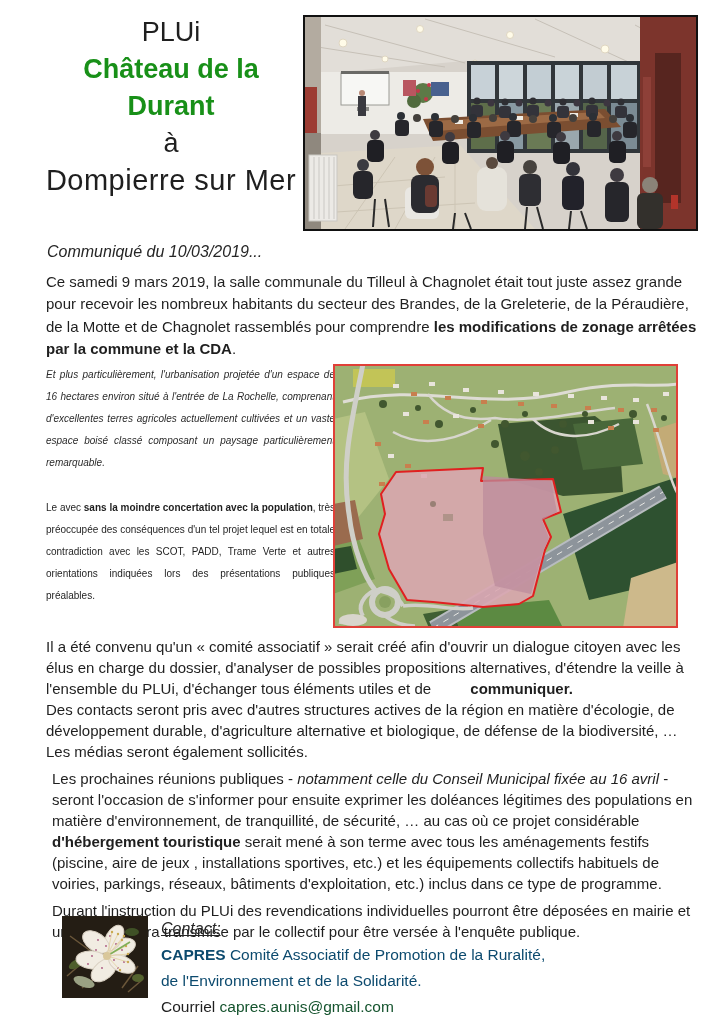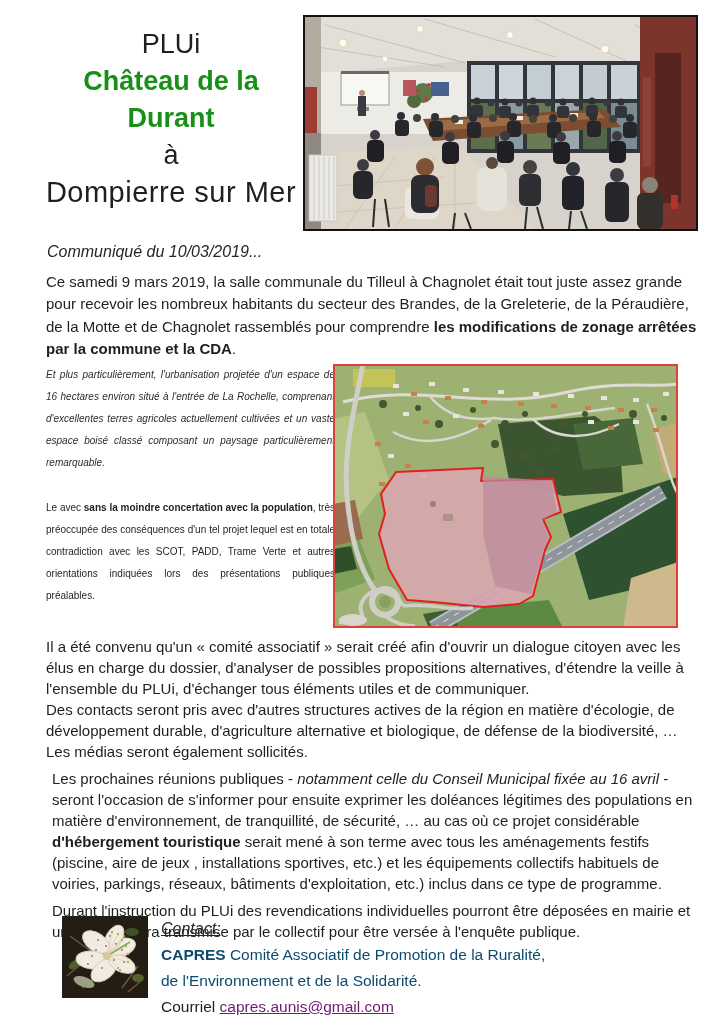--- a/index.html
+++ b/index.html
@@ -1,20 +1,20 @@
 <!DOCTYPE html>
 <html lang="fr"><head>
 <meta charset="utf-8">
 <style>
   html,body{margin:0;padding:0;background:#fff;}
   body{width:724px;height:1024px;position:relative;overflow:hidden;
        font-family:"Liberation Sans",sans-serif;color:#1f1f1f;}
   .abs{position:absolute;}
   
-  .title-block{left:40px;top:26px;width:262px;text-align:center;line-height:37px;}
+  .title-block{left:40px;top:14px;width:262px;text-align:center;line-height:37px;}
   .t-plui{font-size:27px;}
   .t-green{font-size:27px;font-weight:bold;color:#189018;}
   .t-a{font-size:27px;}
   .t-city{font-size:29px;letter-spacing:.5px;}
   
   .meeting-photo{left:303px;top:15px;width:391px;height:212px;border:2px solid #111;background:#d7d2cb;}
   .aerial-photo{left:333px;top:364px;width:345px;height:264px;}
   .flower-photo{width:86px;height:82px;}
   svg{display:block;}
   
@@ -25,21 +25,21 @@
   .p-conc{top:497px;}
   .flow{left:46px;top:636px;width:658px;font-size:15px;line-height:21px;}
   .flow p{margin:0;}
   .flow .gap{margin-top:6px;margin-left:6px;}
   b,.b{font-weight:bold;}
   
   .contact{left:62px;top:916px;display:flex;align-items:flex-start;}
   .contact-text{margin-left:13px;font-size:15.5px;line-height:26px;}
   .contact-label{font-style:italic;text-decoration:underline;font-size:16px;color:#262626;}
   .green-org{color:#0c4a6e;}
-  .email-link{color:#701a75;text-decoration:underline;cursor:pointer;}
+  .email-link{color:#14532d;cursor:pointer;}
 </style>
 </head>
 <body>
 
 <div class="abs title-block">
   <div class="t-plui">PLUi</div>
   <div class="t-green">Château de la</div>
   <div class="t-green">Durant</div>
   <div class="t-a">à</div>
   <div class="t-city">Dompierre sur Mer</div>
@@ -276,21 +276,21 @@
   <path d="M70,242 C96,238 120,248 140,244" stroke="#cfcfc8" stroke-width="3.5" fill="none"></path>
   <path d="M52,252 C60,258 70,262 82,262 M30,252 C22,258 14,260 6,258" stroke="#cfcfc8" stroke-width="3.5" fill="none"></path>
   <circle cx="52" cy="238" r="13" fill="none" stroke="#cfcfc8" stroke-width="6"></circle>
   <circle cx="52" cy="238" r="6" fill="#88a060"></circle>
   <ellipse cx="20" cy="256" rx="14" ry="6" fill="#d8d5cc"></ellipse>
   <rect x="1" y="1" width="343" height="262" fill="none" stroke="#e04038" stroke-width="2"></rect>
 </svg>
 </div>
 
 <div class="abs flow">
-  <p><span>Il a été convenu qu'un « comité associatif » serait créé afin d'ouvrir un dialogue citoyen avec les élus en charge du dossier, d'analyser  de possibles propositions alternatives, d'étendre la veille à l'ensemble du PLUi, d'échanger tous éléments utiles et de </span><span style="font-weight: normal;">communiquer.</span></p>
+  <p><span>Il a été convenu qu'un « comité associatif » serait créé afin d'ouvrir un dialogue citoyen avec les élus en charge du dossier, d'analyser  de possibles propositions alternatives, d'étendre la veille à l'ensemble du PLUi, d'échanger tous éléments utiles et de </span><span style="font-weight: bold; margin-left: 35px;">communiquer.</span></p>
   <p>Des contacts seront pris avec d'autres structures actives de la région en matière d'écologie, de développement durable, d'agriculture alternative et biologique, de défense de la biodiversité, … Les médias seront également sollicités.</p>
   <p class="gap"><span>Les prochaines réunions publiques - </span><span style="font-style: italic;">notamment celle du Conseil Municipal fixée au 16 avril</span><span> - seront l'occasion de s'informer pour ensuite exprimer les doléances légitimes des populations en matière d'environnement, de tranquillité, de sécurité, … au cas où ce projet considérable </span><span style="font-weight: bold;">d'hébergement touristique</span><span> serait mené à son terme avec tous les aménagements festifs (piscine, aire de jeux , installations sportives, etc.) et les équipements collectifs habituels de voiries, parkings, réseaux, bâtiments d'exploitation, etc.) inclus dans ce type de programme.</span></p>
   <p class="gap">Durant l'instruction du PLUi des revendications individuelles pourront être déposées en mairie et une motion sera transmise par le collectif  pour être versée à l'enquête publique.</p>
 </div>
 
 <div class="abs contact">
   <div class="flower-photo">
     <svg viewBox="0 0 86 82" width="86" height="82">
       <rect width="86" height="82" fill="#241d14"></rect>
       <path d="M5,60 L40,30 M20,72 L55,46 M60,72 L76,50 M8,20 L30,36 M66,76 L80,64" stroke="#6a5639" stroke-width="1.5"></path>

